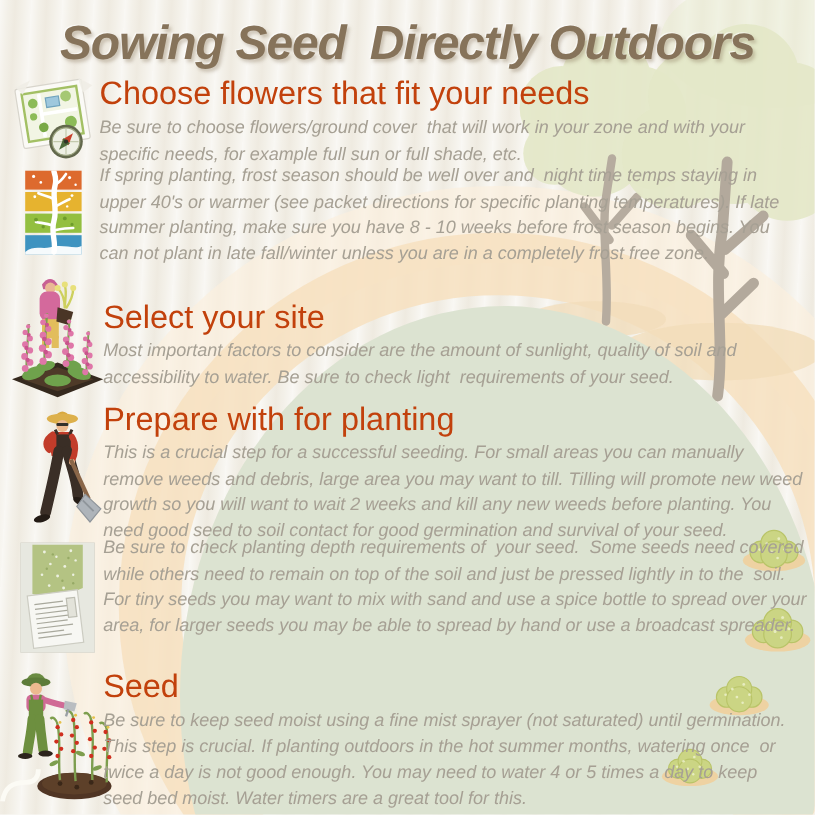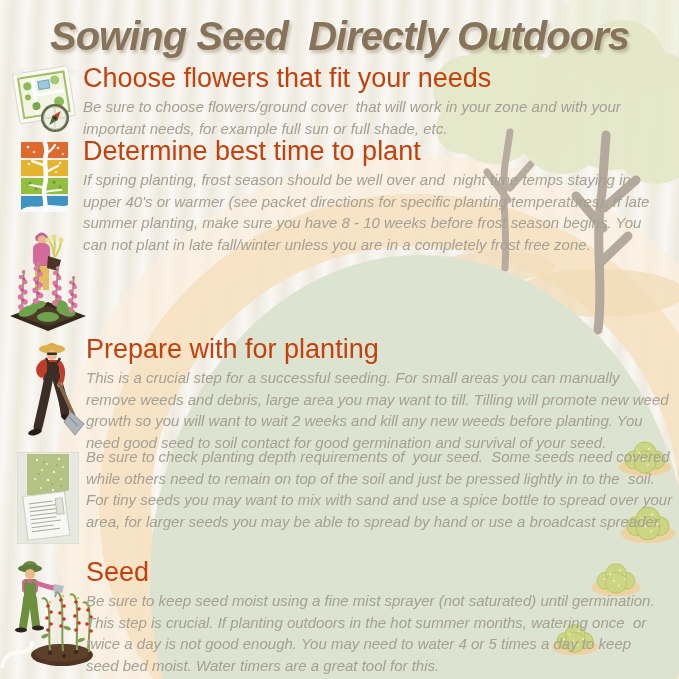--- a/index.html
+++ b/index.html
@@ -137,21 +137,21 @@
       <path d="M45 43.5 V64.5 M34.5 54 H55.5" stroke="#c3c9ad" stroke-width="1"></path>
       <g transform="rotate(40 45 54)">
         <polygon points="45,45 48.5,55 41.5,55" fill="#c7402a"></polygon>
         <polygon points="45,63 48.5,53 41.5,53" fill="#4d6b3a"></polygon>
       </g>
       <circle cx="45" cy="54" r="1.8" fill="#2f3326"></circle>
     </svg>
   </div>
   <div id="sec1-txt" class="content txt">
     <h2>Choose flowers that fit your needs</h2>
-    <p>Be sure to choose flowers/ground cover  that will work in your zone and with your important needs, for example full sun or full shade, etc.</p>
+    <p>Be sure to choose flowers/ground cover  that will work in your zone and with your specific needs, for example full sun or full shade, etc.</p>
   </div>
 
   <div id="sec2-icon" class="icon-box">
     <svg width="50" height="72" viewBox="0 0 50 72">
       <rect x="1" y="0" width="47" height="16" fill="#dd6a2e"></rect>
       <rect x="1" y="18" width="47" height="16" fill="#e6b32f"></rect>
       <rect x="1" y="36" width="47" height="16" fill="#93bf40"></rect>
       <rect x="1" y="54" width="47" height="16" fill="#3e93c0"></rect>
       <path d="M1 68 C8 62 15 66 22 64 C32 61 42 66 48 63 L48 70 L1 70 Z" fill="#ffffff" opacity=".95"></path>
       <path d="M25 68 C27 59 22 52 25 42 C28 32 23 22 26 12 C27 8 26 4 25 1" stroke="#ffffff" stroke-width="4.5" fill="none" stroke-linecap="round"></path>
@@ -167,21 +167,20 @@
       </g>
       <g fill="#6e9c2c">
         <circle cx="10" cy="41" r="1.6"></circle>
           <circle cx="16" cy="47" r="1.4"></circle>
         <circle cx="34" cy="40" r="1.6"></circle>
           <circle cx="40" cy="45" r="1.3"></circle>
       </g>
     </svg>
   </div>
   <div id="sec2-txt" class="content txt">
-    <h2>Determine best time to plant</h2>
     <p>If spring planting, frost season should be well over and  night time temps staying in upper 40's or warmer (see packet directions for specific planting temperatures). If late summer planting, make sure you have 8 - 10 weeks before frost season begins. You can not plant in late fall/winter unless you are in a completely frost free zone.</p>
   </div>
 
   <div id="sec3-icon" class="icon-box">
     <svg width="80" height="106" viewBox="0 0 80 106">
       <defs>
         <g id="spike">
           <path d="M0 40 C0 28 1 14 2 0" stroke="#7d9e4e" stroke-width="1.8" fill="none"></path>
           <g fill="#df76a8">
             <circle cx="1.5" cy="2" r="1.8"></circle>
@@ -220,20 +219,22 @@
         <ellipse cx="30" cy="79" rx="8" ry="4" transform="rotate(-12 30 79)"></ellipse>
         <ellipse cx="52" cy="78" rx="8" ry="4" transform="rotate(14 52 78)"></ellipse>
       </g>
       <use href="#spike" transform="translate(14 44)"></use>
       <use href="#spike" transform="translate(29 35) scale(1.08)"></use>
       <use href="#spike" transform="translate(48 40)"></use>
       <use href="#spike" transform="translate(64 50) scale(0.92)"></use>
     </svg>
   </div>
   <div id="sec3-txt" class="content txt">
+    <h2>Select your site</h2>
+    <p>Most important factors to consider are the amount of sunlight, quality of soil and accessibility to water. Be sure to check light  requirements of your seed.</p>
   </div>
 
   <div id="sec4-icon" class="icon-box">
     <svg width="72" height="110" viewBox="0 0 72 110">
       <path d="M27 11 q7 -10 14 0 z" fill="#d8a83f"></path>
       <ellipse cx="34" cy="12" rx="13" ry="4.5" fill="#ddb04b"></ellipse>
       <circle cx="34" cy="18" r="5" fill="#ecb98f"></circle>
       <rect x="29" y="15.5" width="10" height="2.5" rx="1" fill="#33302a"></rect>
       <path d="M26 23 h16 l3 14 h-5 l-2 6 h-13 l-1 -6 h-3 Z" fill="#c23c2a"></path>
       <path d="M26 25 C20 29 19 34 23 38" stroke="#c23c2a" stroke-width="5" fill="none" stroke-linecap="round"></path>

